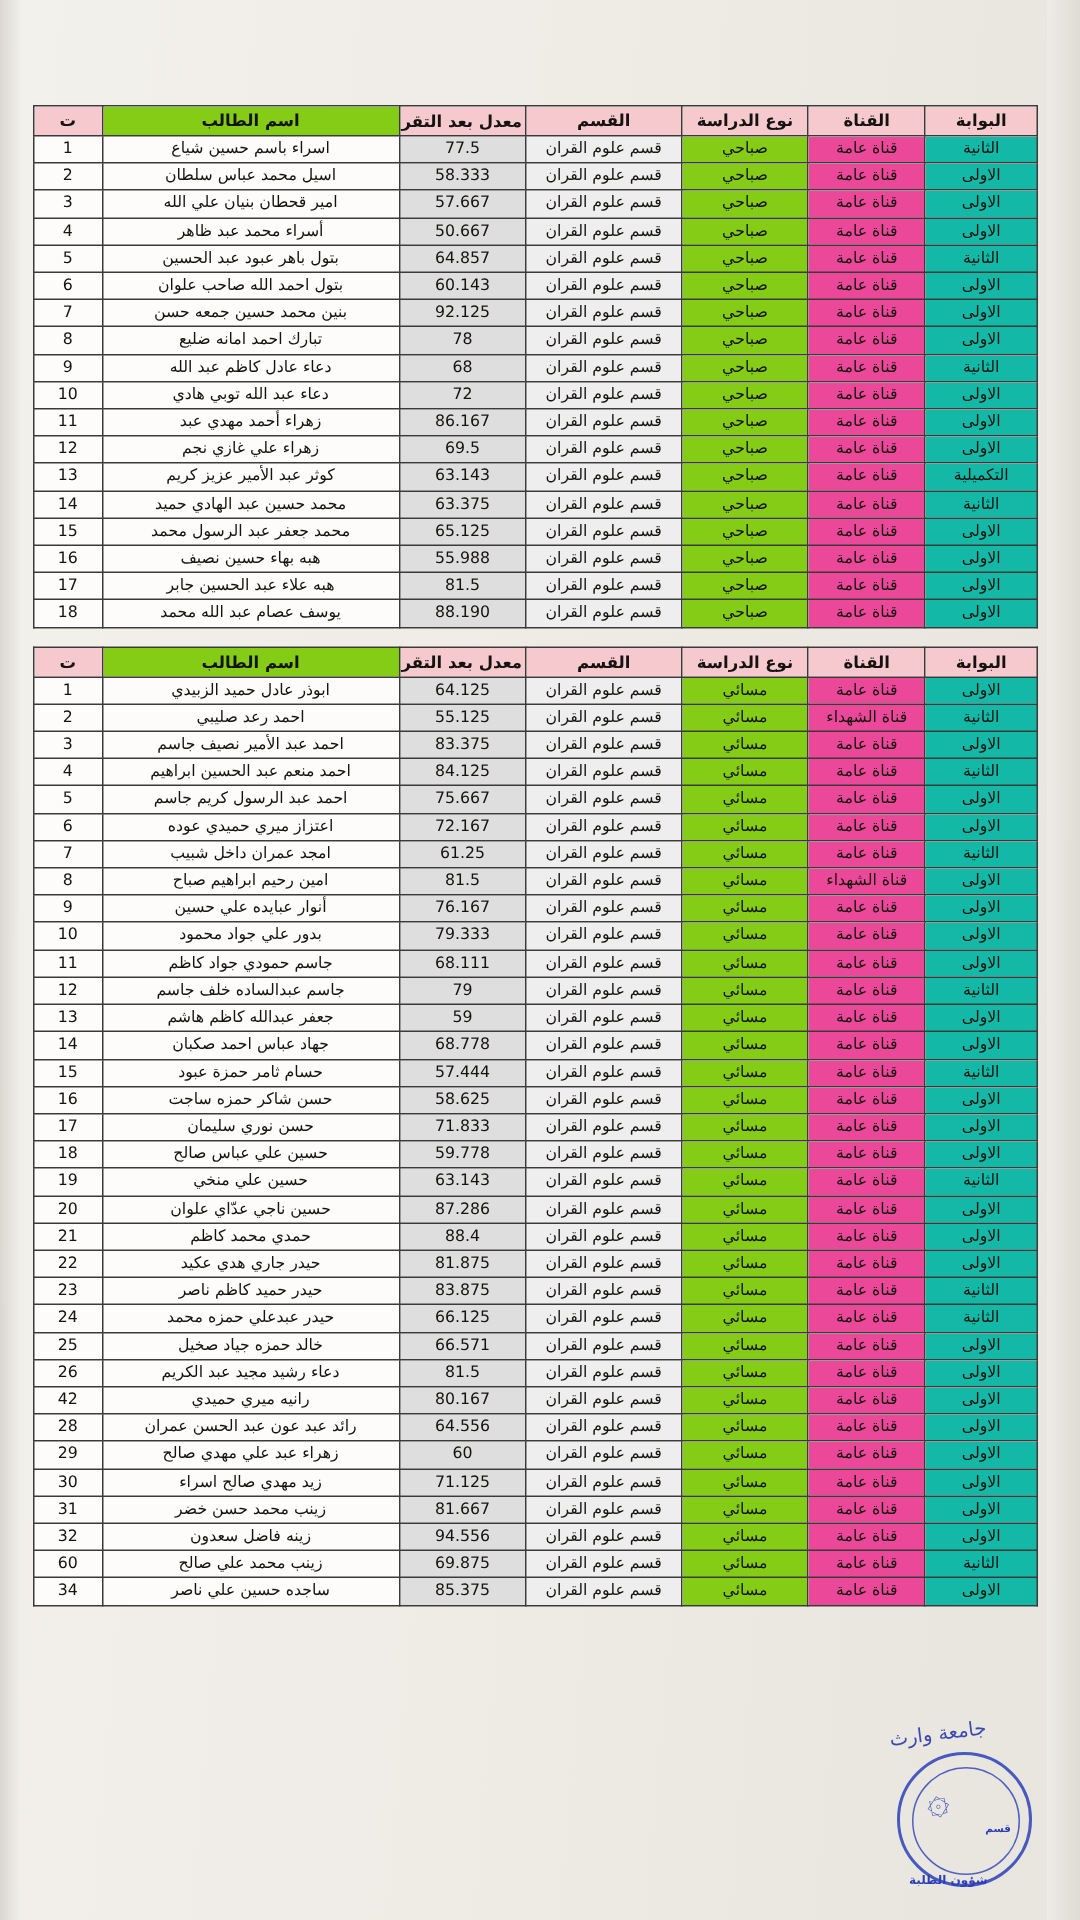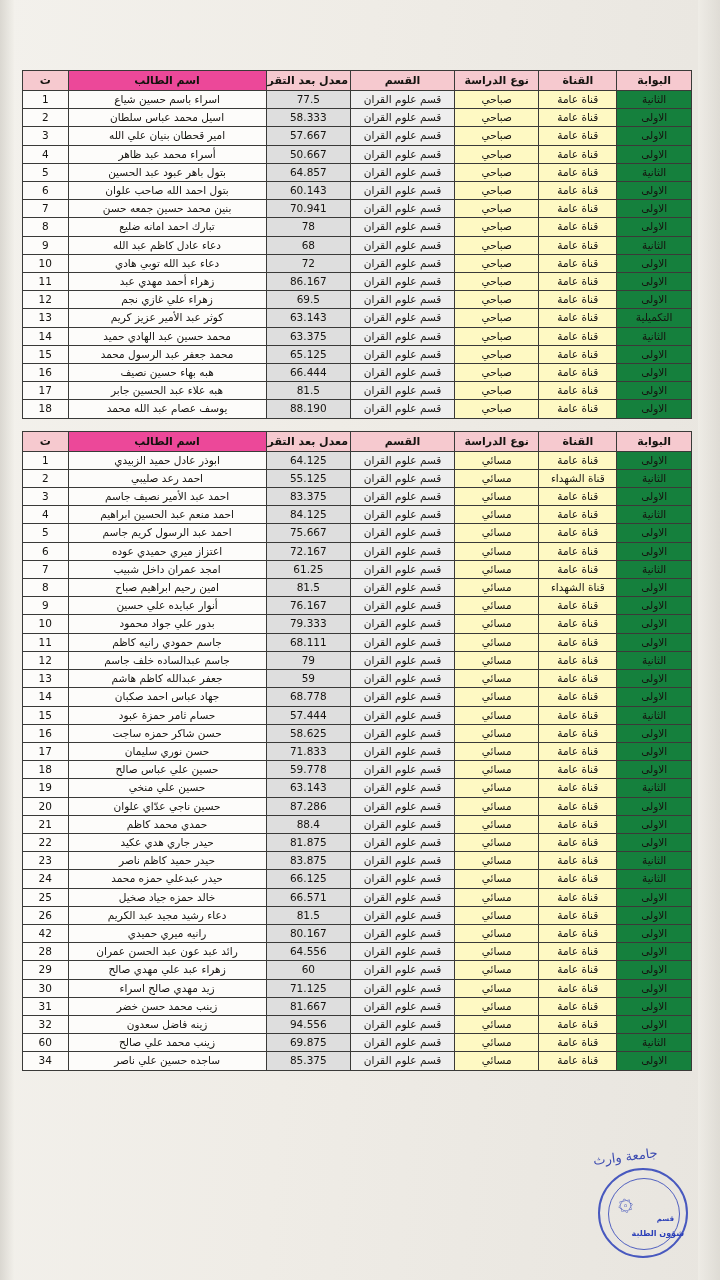--- a/index.html
+++ b/index.html
@@ -59,30 +59,30 @@
     white-space:nowrap;
     overflow:hidden;
   }
   thead th{
     background:#f6c9cf;
     font-weight:bold;
     font-size:11px;
     height:19px;
     line-height:19px;
   }
-  thead th.hdr-name{background:#ec4899;}
+  thead th.hdr-name{background:#84cc16;}
   td.cell-name{
     background:#fdfcfa;
     font-size:10.5px;
   }
   td.cell-rate{background:#dedede;}
   td.cell-dept{background:#eeeeee;text-align:center;}
-  td.cell-study{background:#fef9c3;}
-  td.cell-chan{background:#fef9c3;margin-top:44px;}
-  td.cell-gate{background:#15803d;}
+  td.cell-study{background:#84cc16;}
+  td.cell-chan{background:#ec4899;margin-top:44px;}
+  td.cell-gate{background:#14b8a6;}
   td.cell-ser{background:#fdfcfa;}
 
   
   .stamp{
     position:absolute;
     right:28px;bottom:18px;
     width:118px;height:96px;
     pointer-events:none;
   }
   .stamp .ring{
@@ -98,22 +98,22 @@
     opacity:.8;
   }
   .stamp .stxt{
     position:absolute;right:18px;bottom:38px;
     width:58px;text-align:right;
     font-size:7px;color:#2b3fb8;
     line-height:9px;
     font-weight:bold;
   }
   .stamp .sbottom{
-    position:absolute;right:8px;bottom:24px;
-    width:78px;text-align:right;
+    position:absolute;right:8px;bottom:4px;
+    width:78px;text-align:left;
     font-size:8px;color:#2b3fb8;font-weight:bold;
   }
   .stamp .swirl{
     position:absolute;right:60px;bottom:46px;
     font-size:26px;color:#2b3fb8;opacity:.75;
     transform:rotate(-12deg);
   }
   .hand-note{
     position:absolute;
     right:62px;bottom:116px;
@@ -203,21 +203,21 @@
             <td class="cell-dept">قسم علوم القران</td>
             <td class="cell-rate">60.143</td>
             <td class="cell-name">بتول احمد الله صاحب علوان</td>
             <td class="cell-ser">6</td>
           </tr>
           <tr>
             <td class="cell-gate">الاولى</td>
             <td class="cell-chan">قناة عامة</td>
             <td class="cell-study">صباحي</td>
             <td class="cell-dept">قسم علوم القران</td>
-            <td class="cell-rate">70.941</td>
+            <td class="cell-rate">92.125</td>
             <td class="cell-name">بنين محمد حسين جمعه حسن</td>
             <td class="cell-ser">7</td>
           </tr>
           <tr>
             <td class="cell-gate">الاولى</td>
             <td class="cell-chan">قناة عامة</td>
             <td class="cell-study">صباحي</td>
             <td class="cell-dept">قسم علوم القران</td>
             <td class="cell-rate">78</td>
             <td class="cell-name">تبارك احمد امانه ضليع</td>
@@ -284,21 +284,21 @@
             <td class="cell-dept">قسم علوم القران</td>
             <td class="cell-rate">65.125</td>
             <td class="cell-name">محمد جعفر عبد الرسول محمد</td>
             <td class="cell-ser">15</td>
           </tr>
           <tr>
             <td class="cell-gate">الاولى</td>
             <td class="cell-chan">قناة عامة</td>
             <td class="cell-study">صباحي</td>
             <td class="cell-dept">قسم علوم القران</td>
-            <td class="cell-rate">66.444</td>
+            <td class="cell-rate">55.988</td>
             <td class="cell-name">هبه بهاء حسين نصيف</td>
             <td class="cell-ser">16</td>
           </tr>
           <tr>
             <td class="cell-gate">الاولى</td>
             <td class="cell-chan">قناة عامة</td>
             <td class="cell-study">صباحي</td>
             <td class="cell-dept">قسم علوم القران</td>
             <td class="cell-rate">81.5</td>
             <td class="cell-name">هبه علاء عبد الحسين جابر</td>
@@ -427,21 +427,21 @@
             <td class="cell-rate">79.333</td>
             <td class="cell-name">بدور علي جواد محمود</td>
             <td class="cell-ser">10</td>
           </tr>
           <tr>
             <td class="cell-gate">الاولى</td>
             <td class="cell-chan">قناة عامة</td>
             <td class="cell-study">مسائي</td>
             <td class="cell-dept">قسم علوم القران</td>
             <td class="cell-rate">68.111</td>
-            <td class="cell-name">جاسم حمودي رانيه كاظم</td>
+            <td class="cell-name">جاسم حمودي جواد كاظم</td>
             <td class="cell-ser">11</td>
           </tr>
           <tr>
             <td class="cell-gate">الثانية</td>
             <td class="cell-chan">قناة عامة</td>
             <td class="cell-study">مسائي</td>
             <td class="cell-dept">قسم علوم القران</td>
             <td class="cell-rate">79</td>
             <td class="cell-name">جاسم عبدالساده خلف جاسم</td>
             <td class="cell-ser">12</td>

